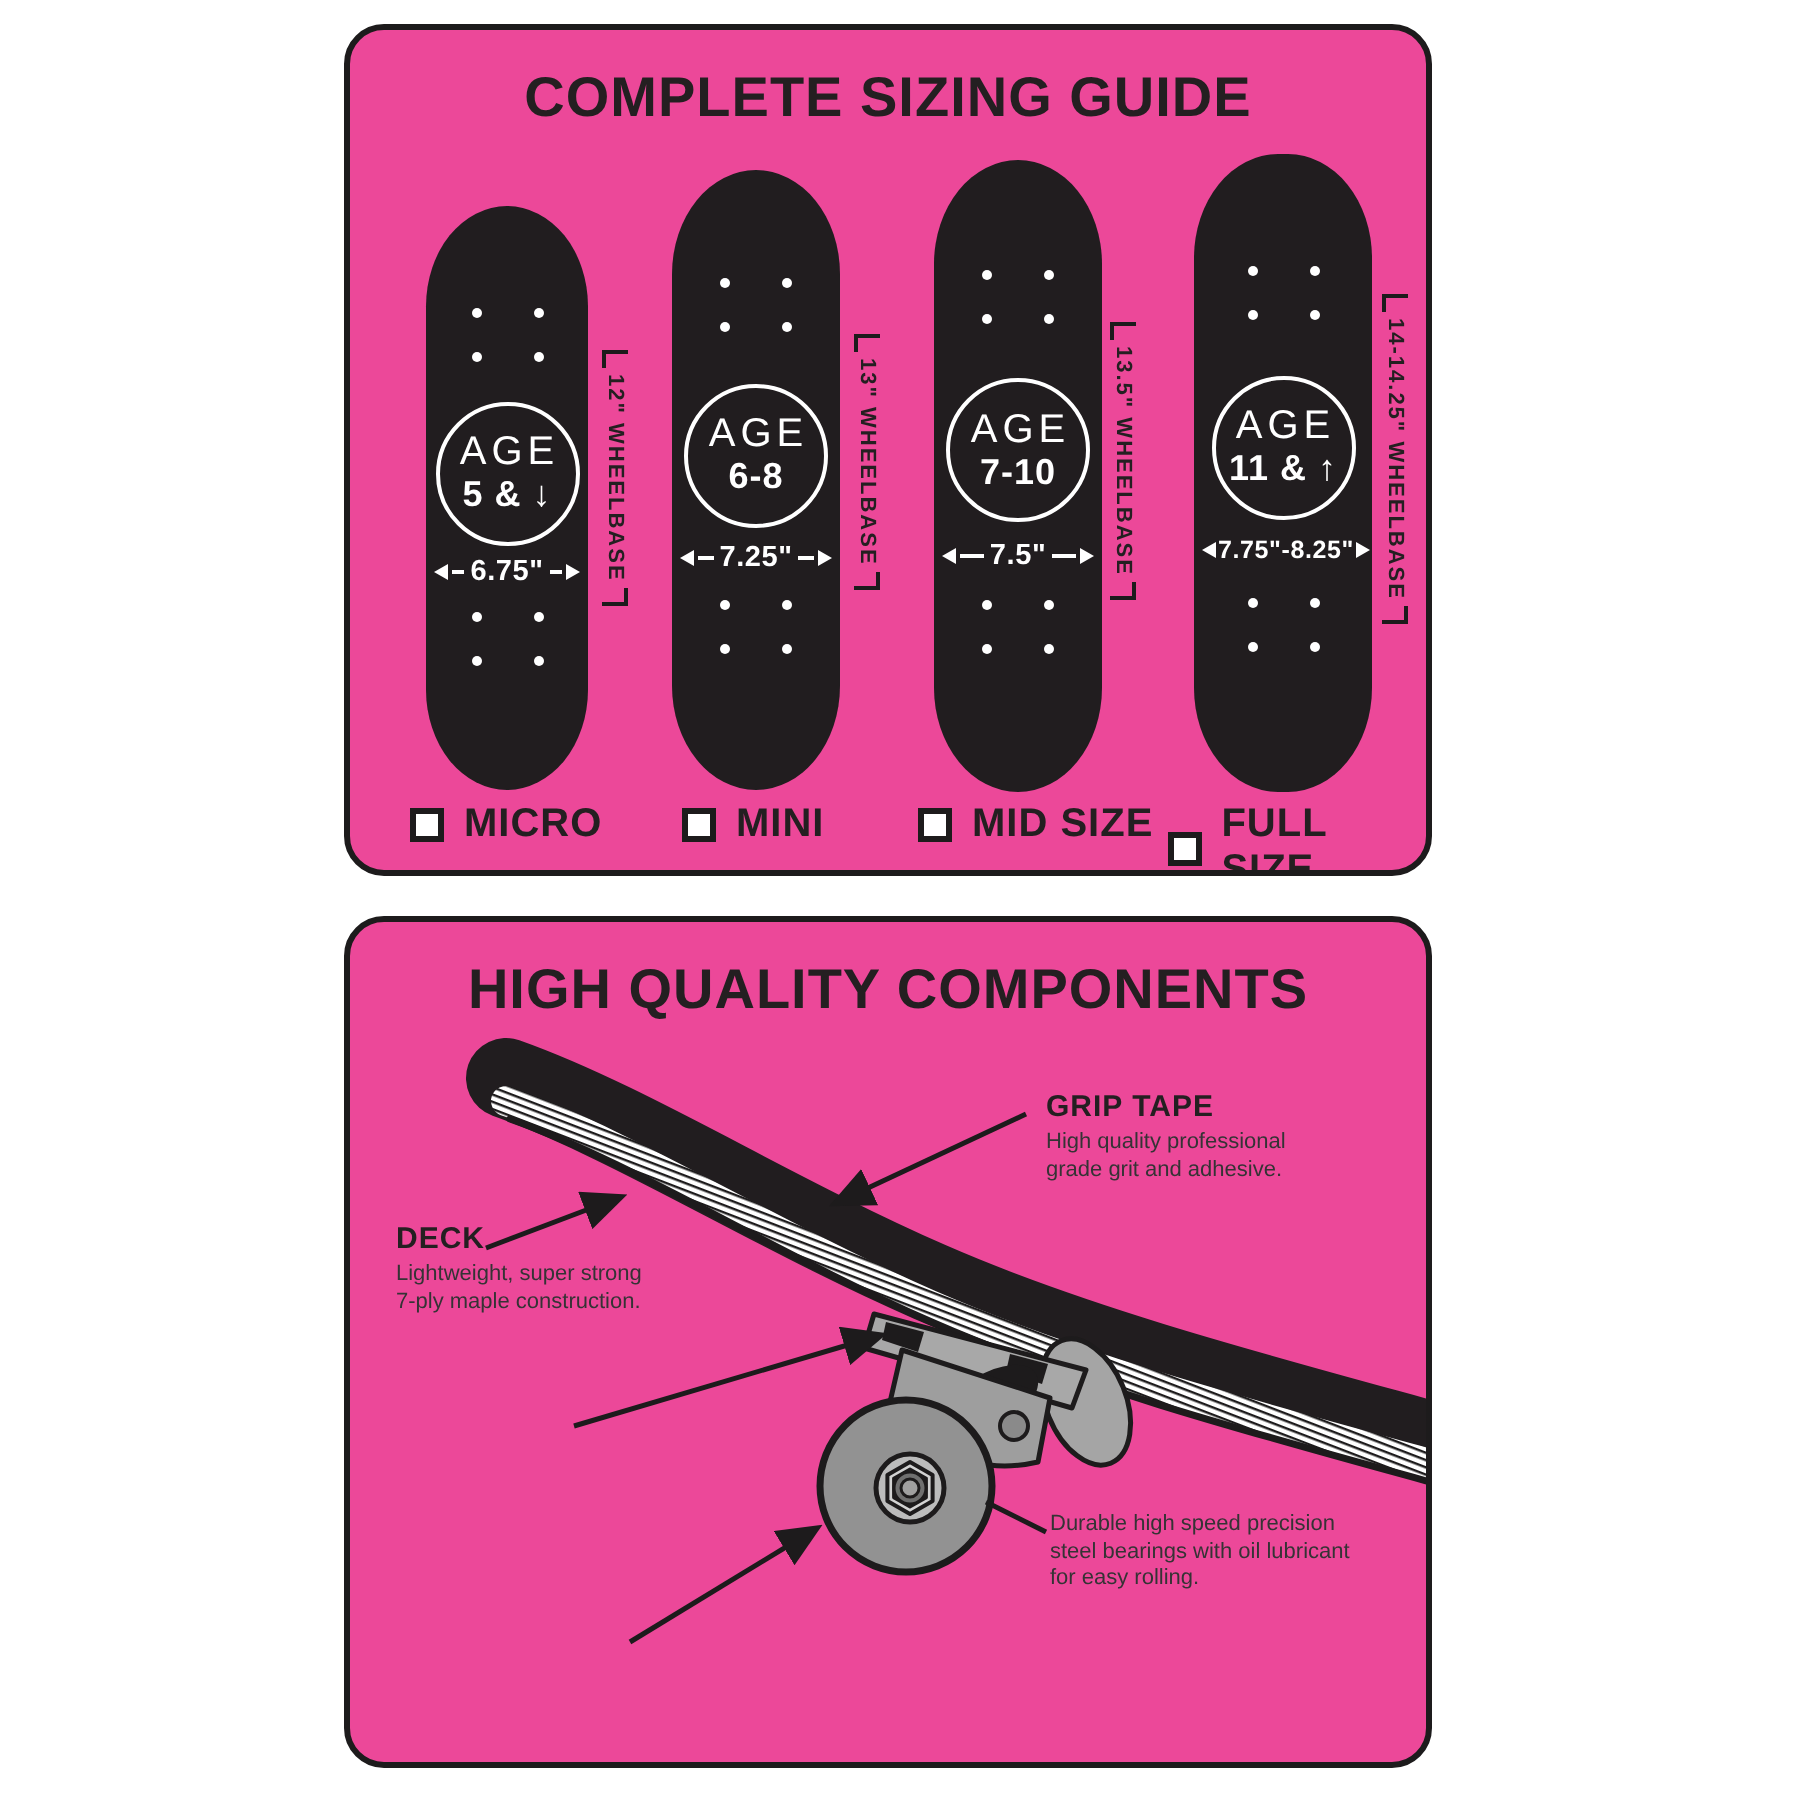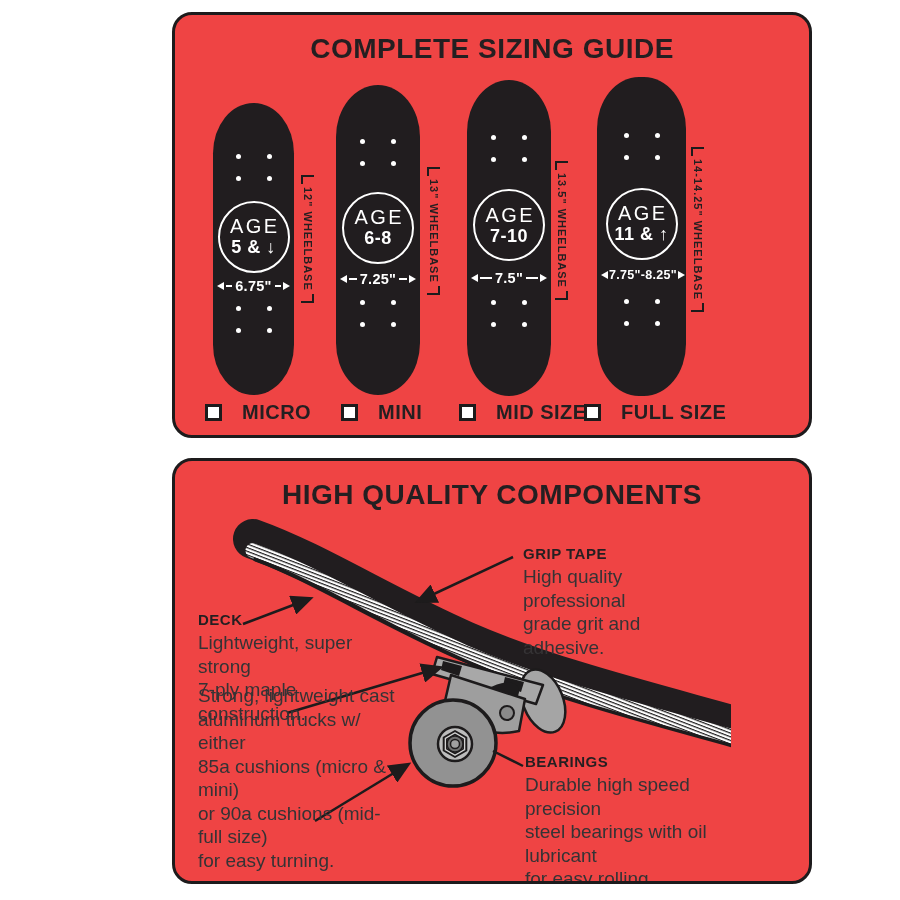--- a/index.html
+++ b/index.html
@@ -1,18 +1,18 @@
 <!DOCTYPE html>
 <html><head>
 <meta charset="utf-8">
 <style>
   * { margin:0; padding:0; box-sizing:border-box; }
   html,body { width:900px; height:900px; background:#ffffff;
     font-family:"Liberation Sans", sans-serif; color:#1d1b1c; }
-  .panel { position:absolute; left:172px; width:640px; background:#ef4444;
+  .panel { position:absolute; left:172px; width:544px; background:#ec4899;
     border:3px solid #1d1b1c; border-radius:20px; overflow:hidden; }
   #sizing-panel { top:12px; height:426px; }
   #components-panel { top:458px; height:426px; }
   .panel-title { position:absolute; top:18px; left:0; width:100%; text-align:center;
     font-size:28px; font-weight:bold; letter-spacing:.5px; color:#241f21; }
 
   
   .deck { position:absolute; background:#211d1f; border-radius:42px / 52px; }
   .deck.col-1 { left:38px;  top:88px; width:81px;  height:292px; }
   .deck.col-2 { left:161px; top:70px; width:84px;  height:310px; }
@@ -43,33 +43,33 @@
   .wheelbase.col-1 { left:126px; top:160px; }
   .wheelbase.col-2 { left:252px; top:152px; }
   .wheelbase.col-3 { left:380px; top:146px; }
   .wheelbase.col-4 { left:516px; top:132px; }
   .wb-bracket { width:13px; height:9px; }
   .wb-bracket.top    { border-top:2.5px solid #1d1b1c; border-left:2.5px solid #1d1b1c; }
   .wb-bracket.bottom { border-bottom:2.5px solid #1d1b1c; border-right:2.5px solid #1d1b1c; }
   .wb-text { writing-mode:vertical-rl; font-size:11px; font-weight:bold;
     letter-spacing:1px; white-space:nowrap; color:#241f21; }
 
-  .size-option { position:absolute; top:386px; display:flex; align-items:center; gap:20px; }
+  .size-option { position:absolute; top:386px; display:flex; align-items:center; gap:10px; }
   .size-option.col-1 { left:30px; }
   .size-option.col-2 { left:166px; }
   .size-option.col-3 { left:284px; }
   .size-option.col-4 { left:409px; }
   .checkbox { width:17px; height:17px; border:3px solid #1d1b1c; background:#fff; }
   .size-label { font-size:20px; font-weight:bold; letter-spacing:.5px; color:#241f21; }
 
   
   #board-art { position:absolute; left:0; top:0; width:556px; height:426px; }
   .callout { position:absolute; }
   .callout h2 { font-size:15px; font-weight:bold; letter-spacing:.5px; color:#241f21; }
-  .callout p { font-size:19px; line-height:1.24; color:#353335; white-space:pre-line; margin-top:3px; }
+  .callout p { font-size:11px; line-height:1.24; color:#353335; white-space:pre-line; margin-top:3px; }
   #callout-griptape { left:348px; top:84px;  width:195px; }
   #callout-deck     { left:23px;  top:150px; width:185px; }
   #callout-trucks   { left:23px;  top:220px; width:205px; }
   #callout-wheels   { left:23px;  top:340px; width:300px; }
   #callout-bearings { left:350px; top:292px; width:200px; }
 </style>
 </head>
 <body>
 
 <div class="panel" id="sizing-panel">
@@ -263,27 +263,21 @@
     <h2>GRIP TAPE</h2>
     <p>High quality professional
 grade grit and adhesive.</p>
   </div>
   <div class="callout" id="callout-deck">
     <h2>DECK</h2>
     <p>Lightweight, super strong
 7-ply maple construction.</p>
   </div>
   <div class="callout" id="callout-trucks">
-    <p>Strong, lightweight cast
-aluminum trucks w/ either
-85a cushions (micro &amp; mini)
-or 90a cushions (mid-full size)
-for easy turning.</p>
   </div>
   <div class="callout" id="callout-wheels">
   </div>
   <div class="callout" id="callout-bearings">
-    <h2>BEARINGS</h2>
     <p>Durable high speed precision
 steel bearings with oil lubricant
 for easy rolling.</p>
   </div>
 </div>
 
 </body></html>

